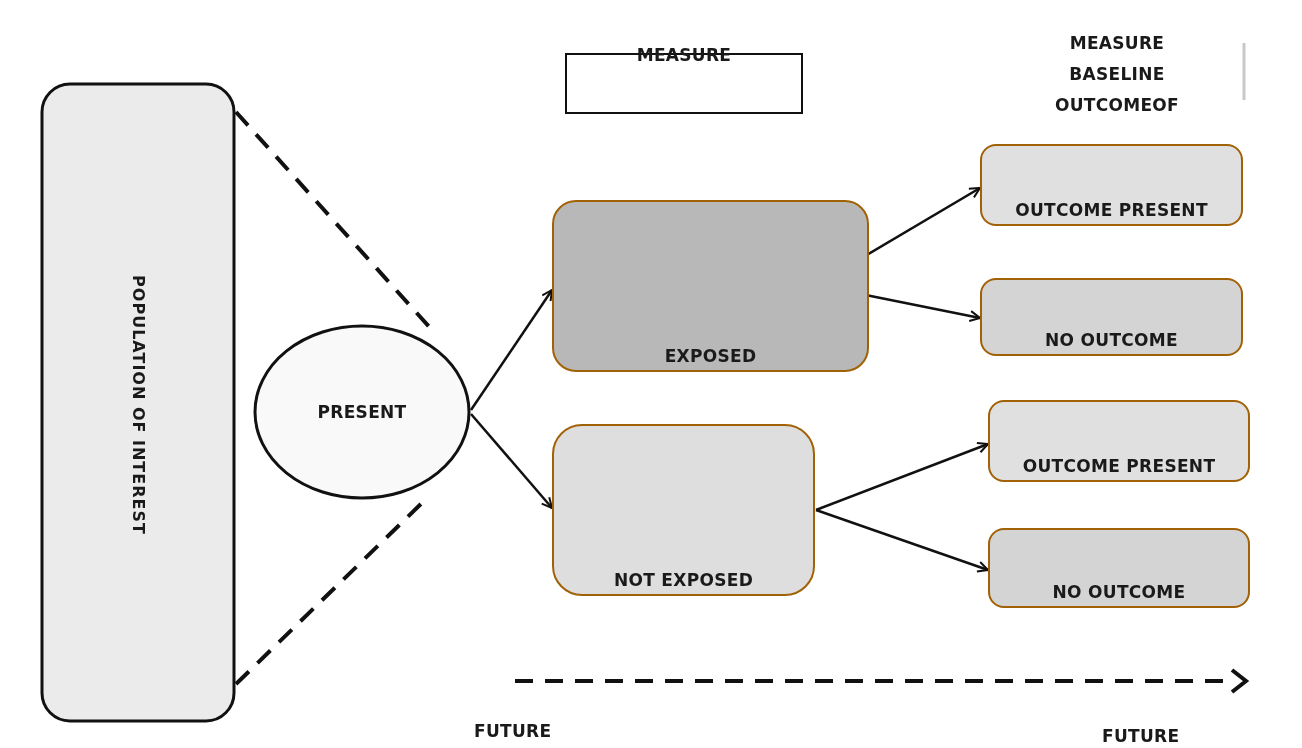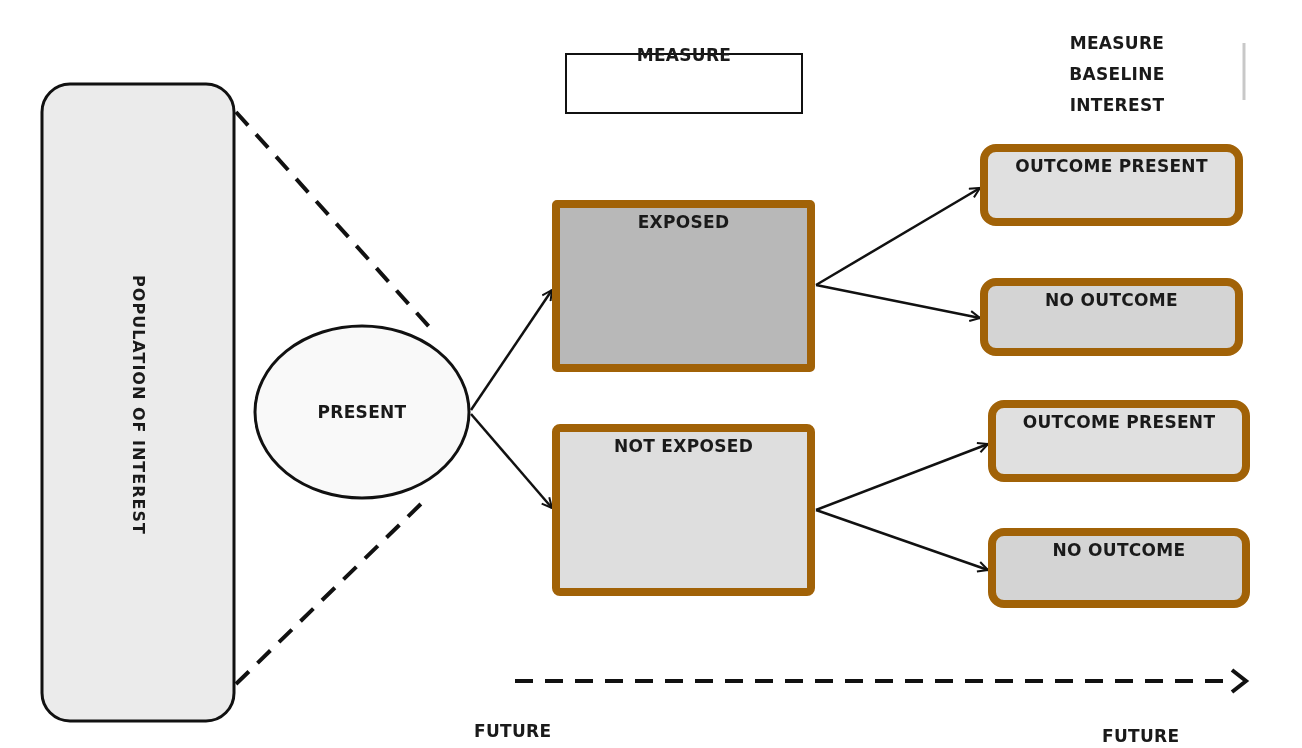--- a/index.html
+++ b/index.html
@@ -2,22 +2,22 @@
 <html><head>
 <meta charset="utf-8">
 <style>
   html, body { margin: 0; padding: 0; background: #ffffff; }
   body { width: 1302px; height: 748px; position: relative; overflow: hidden;
          font-family: "DejaVu Sans", sans-serif; }
   svg { position: absolute; left: 0; top: 0; }
   .lbl { position: absolute; font-family: "DejaVu Sans", sans-serif; font-weight: bold;
          font-size: 17px; color: #1a1a1a; text-align: center; letter-spacing: 0.3px;
          line-height: 28px; white-space: nowrap; }
-  .node { position: absolute; border: 8px solid #a16207; box-sizing: border-box;
-          display: flex; align-items: flex-start; justify-content: center; }
+  .node { position: absolute; border: 2px solid #a16207; box-sizing: border-box;
+          display: flex; align-items: flex-end; justify-content: center; }
 </style>
 </head>
 <body>
 
 <svg width="1302" height="748" viewBox="0 0 1302 748">
   <defs>
     <marker id="arr" viewBox="0 0 12 12" refX="11" refY="6" markerWidth="12" markerHeight="12" markerUnits="userSpaceOnUse" orient="auto">
       <path d="M1,1 L11,6 L1,11" fill="none" stroke="#111" stroke-width="2"></path>
     </marker>
   </defs>
@@ -49,27 +49,27 @@
 
 <div class="lbl" style="left:362px; top:412px; transform: translate(-50%,-50%);">PRESENT</div>
 
 <div class="lbl" style="left:684px; top:40px; transform: translateX(-50%); line-height:31px;">
   <div>MEASURE</div>
 </div>
 
 <div class="lbl" style="left:1117px; top:28px; transform: translateX(-50%); line-height:31px;">
   <div>MEASURE</div>
   <div>BASELINE</div>
-  <div>INTEREST</div>
+  <div>OUTCOMEOF</div>
 </div>
 
-<div class="node" style="left:552px; top:200px; width:263px; height:172px; border-radius:5px; background:#b8b8b8;">
+<div class="node" style="left:552px; top:200px; width:317px; height:172px; border-radius:24px; background:#b8b8b8;">
   <span class="lbl" style="position:static;">EXPOSED</span>
 </div>
-<div class="node" style="left:552px; top:424px; width:263px; height:172px; border-radius:8px; background:#dedede;">
+<div class="node" style="left:552px; top:424px; width:263px; height:172px; border-radius:30px; background:#dedede;">
   <span class="lbl" style="position:static;">NOT EXPOSED</span>
 </div>
 
 <div class="node" style="left:980px; top:144px; width:263px; height:82px; border-radius:16px; background:#e0e0e0;">
   <span class="lbl" style="position:static;">OUTCOME PRESENT</span>
 </div>
 <div class="node" style="left:980px; top:278px; width:263px; height:78px; border-radius:16px; background:#d4d4d4;">
   <span class="lbl" style="position:static;">NO OUTCOME</span>
 </div>
 <div class="node" style="left:988px; top:400px; width:262px; height:82px; border-radius:16px; background:#e0e0e0;">

